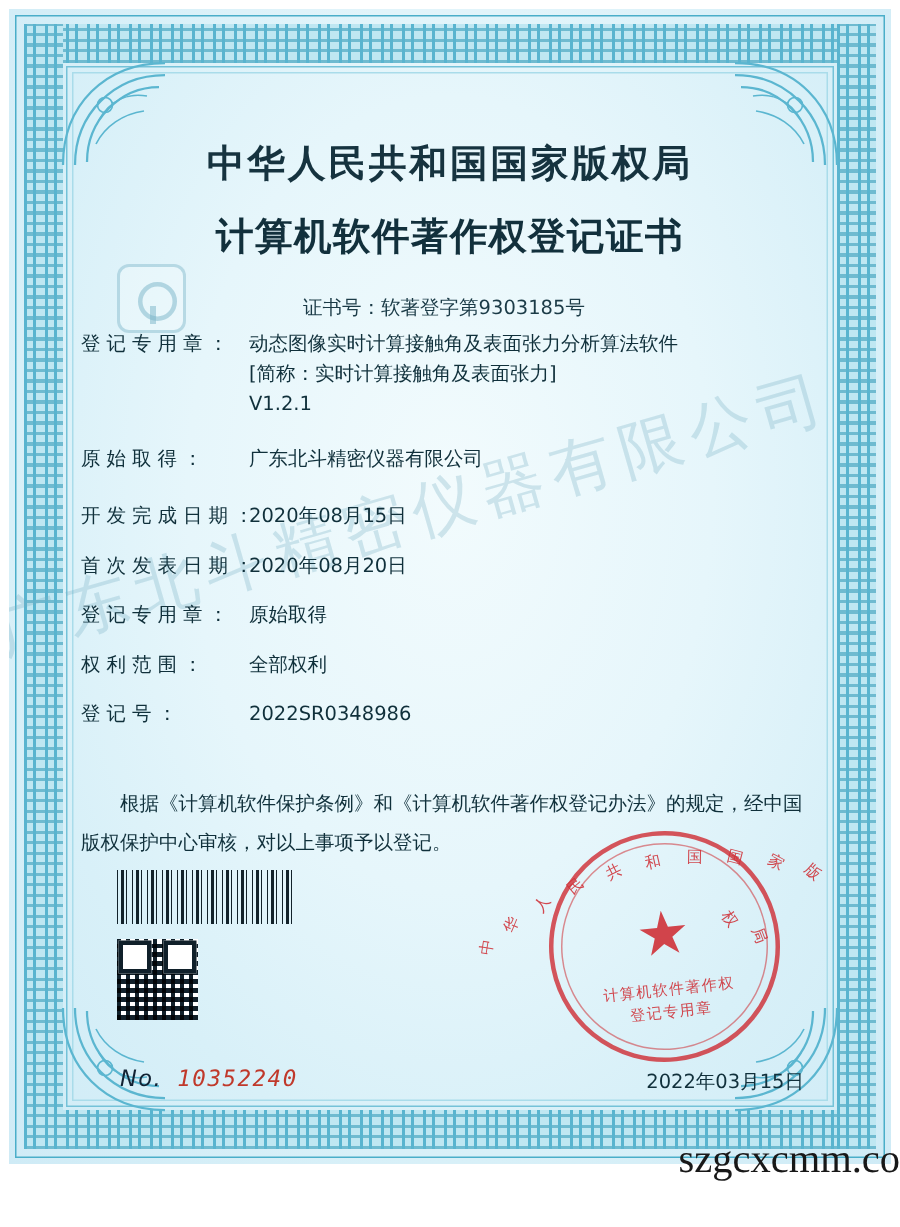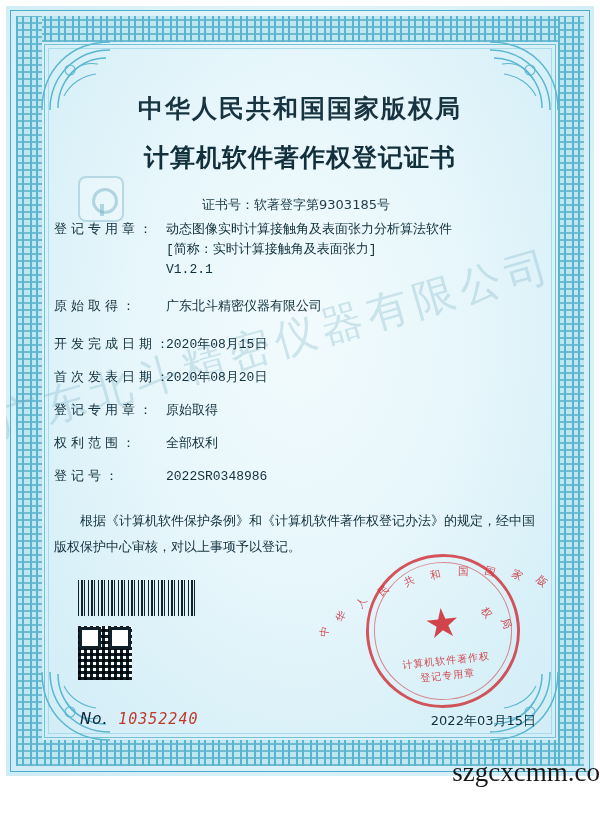--- a/index.html
+++ b/index.html
@@ -134,33 +134,32 @@
   }
   .row .lbl {
     width: 112px;
     flex: 0 0 112px;
     letter-spacing: 4px;
     white-space: nowrap;
   }
   .row .val {
     flex: 1 1 auto;
     line-height: 1.55;
-    font-family: Liberation Mono, monospace;
   }
   .row.tight { margin-bottom: 13px; }
 
   .val .l2, .val .l3 { display: block; }
 
   .para {
-    margin-top: 22px;
+    margin-top: 36px;
     font-size: 13px;
     line-height: 2.0;
     color: #10303b;
     text-indent: 26px;
-    font-family: Liberation Mono, monospace;
+    font-family: Liberation Sans, sans-serif;
   }
 
   
   .codes {
     position: absolute;
     left: 72px; bottom: 96px;
   }
   .barcode {
     width: 120px; height: 36px;
     background-image: repeating-linear-gradient(90deg,

